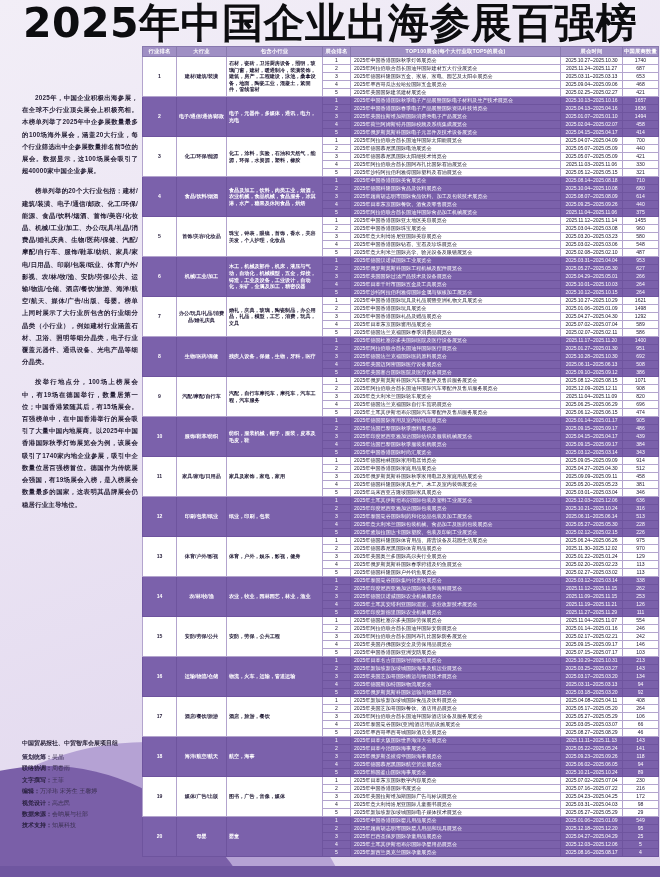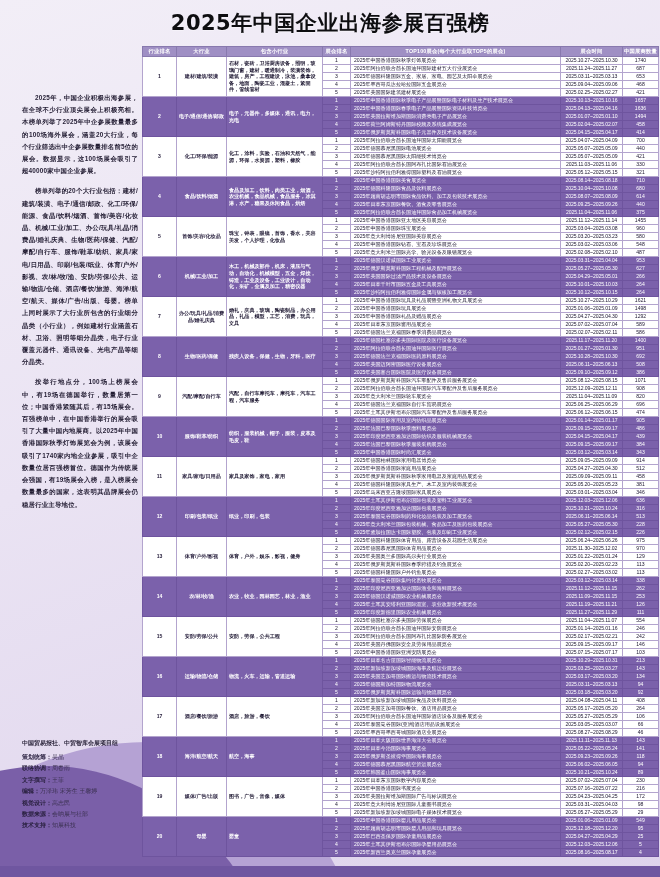--- a/index.html
+++ b/index.html
@@ -24,21 +24,21 @@
   .curve-strip{
     position:absolute;left:0;top:866px;width:660px;height:16px;background:#6f56a0;
   }
   
   .title-wrap{
     position:absolute;left:0;top:2px;width:660px;height:42px;
     display:flex;align-items:center;justify-content:center;
     z-index:6;
   }
   .title{
-    font-size:21px;line-height:34px;font-weight:bold;color:#0d0d10;
+    font-size:41px;line-height:34px;font-weight:bold;color:#0d0d10;
     letter-spacing:0.5px;white-space:nowrap;
     font-family:"DejaVu Sans","Liberation Sans",sans-serif;
     text-shadow:0 1px 0 rgba(255,255,255,.35);
   }
   
   .article{
     position:absolute;left:22px;top:92px;width:116px;
     z-index:5;color:#231d33;
   }
   .article p{

